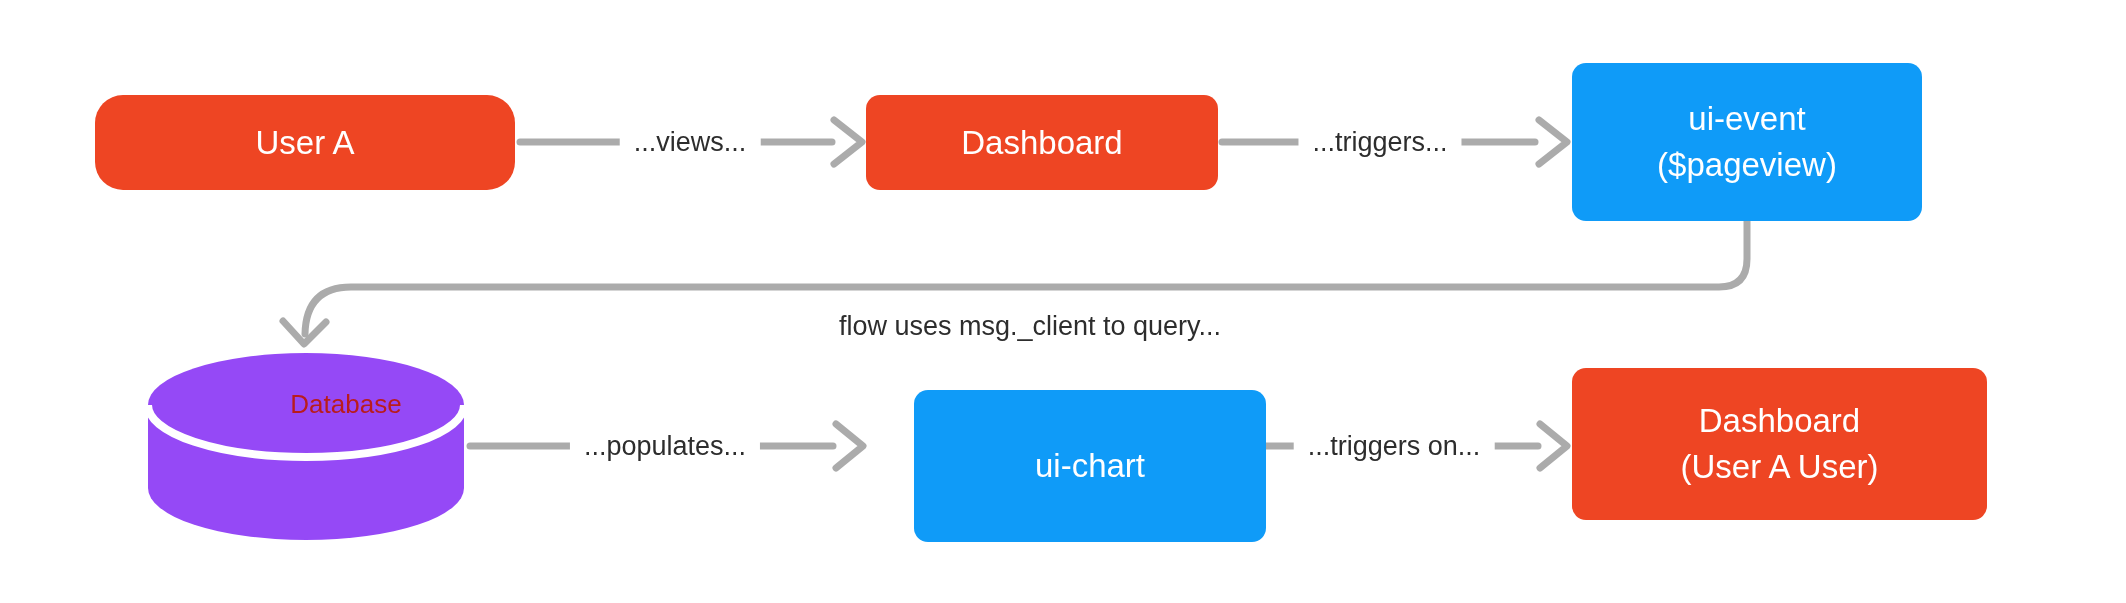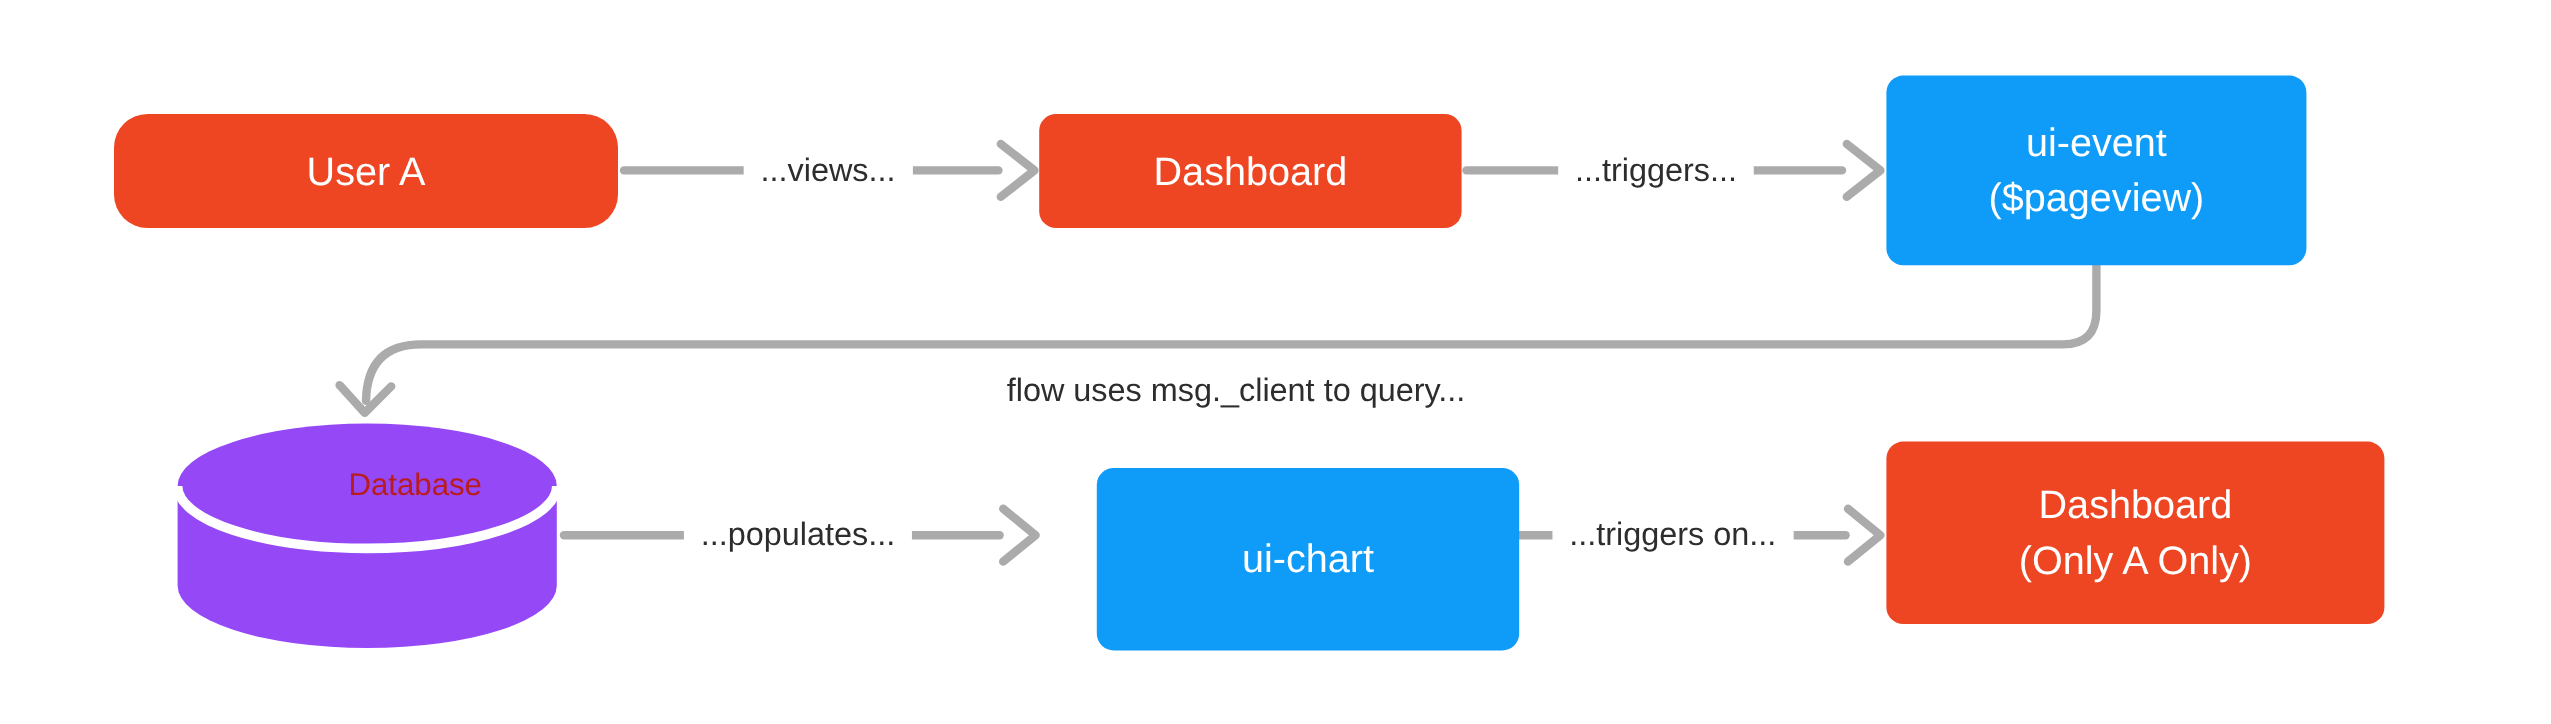--- a/index.html
+++ b/index.html
@@ -107,21 +107,21 @@
   </div>
 
   <div class="database-label">Database</div>
 
   <div class="node node-ui-chart" style="background: rgb(15, 155, 248);">
     <span>ui-chart</span>
   </div>
 
   <div class="node node-dashboard-2" style="background: rgb(238, 69, 35);">
     <span>Dashboard</span>
-    <span>(Only A Only)</span>
+    <span>(User A User)</span>
   </div>
 
   <div class="edge-label edge-label-views" style="color: rgb(45, 45, 45);">...views...</div>
   <div class="edge-label edge-label-triggers" style="color: rgb(45, 45, 45);">...triggers...</div>
   <div class="edge-label edge-label-query" style="color: rgb(45, 45, 45);">flow uses msg._client to query...</div>
   <div class="edge-label edge-label-populates" style="color: rgb(45, 45, 45);">...populates...</div>
   <div class="edge-label edge-label-displays-on" style="color: rgb(45, 45, 45);">...triggers on...</div>
 
 </div>
 

